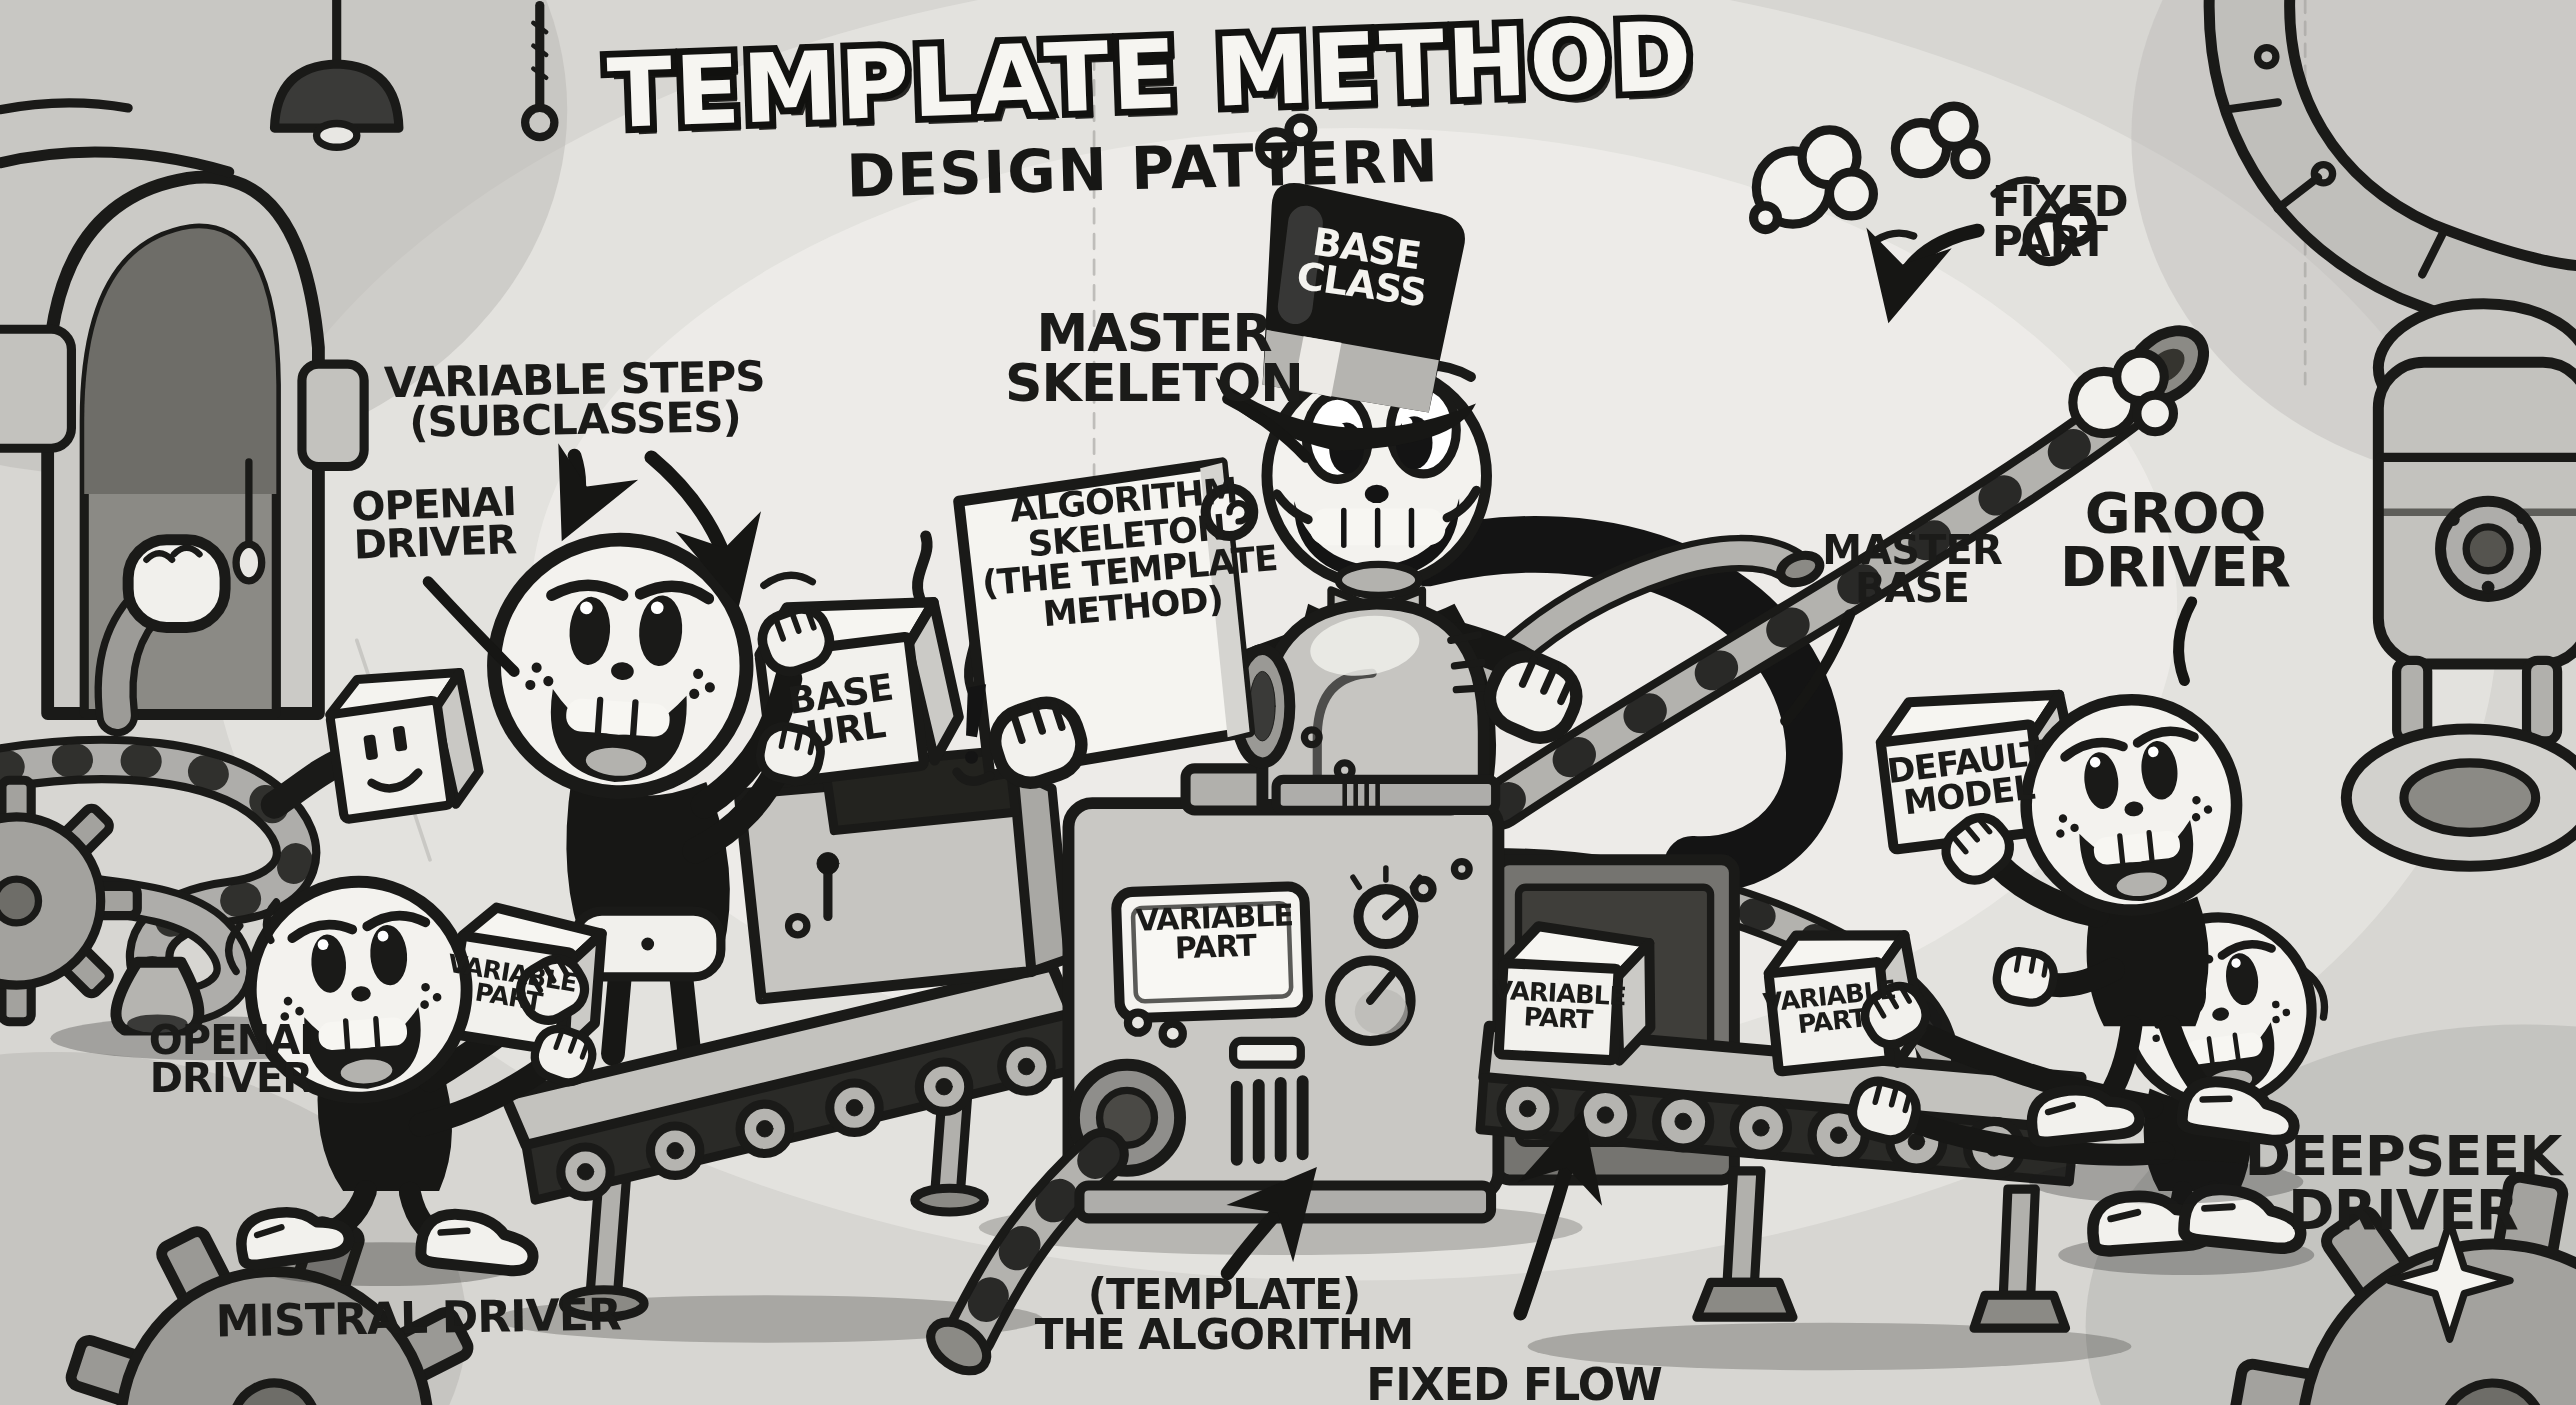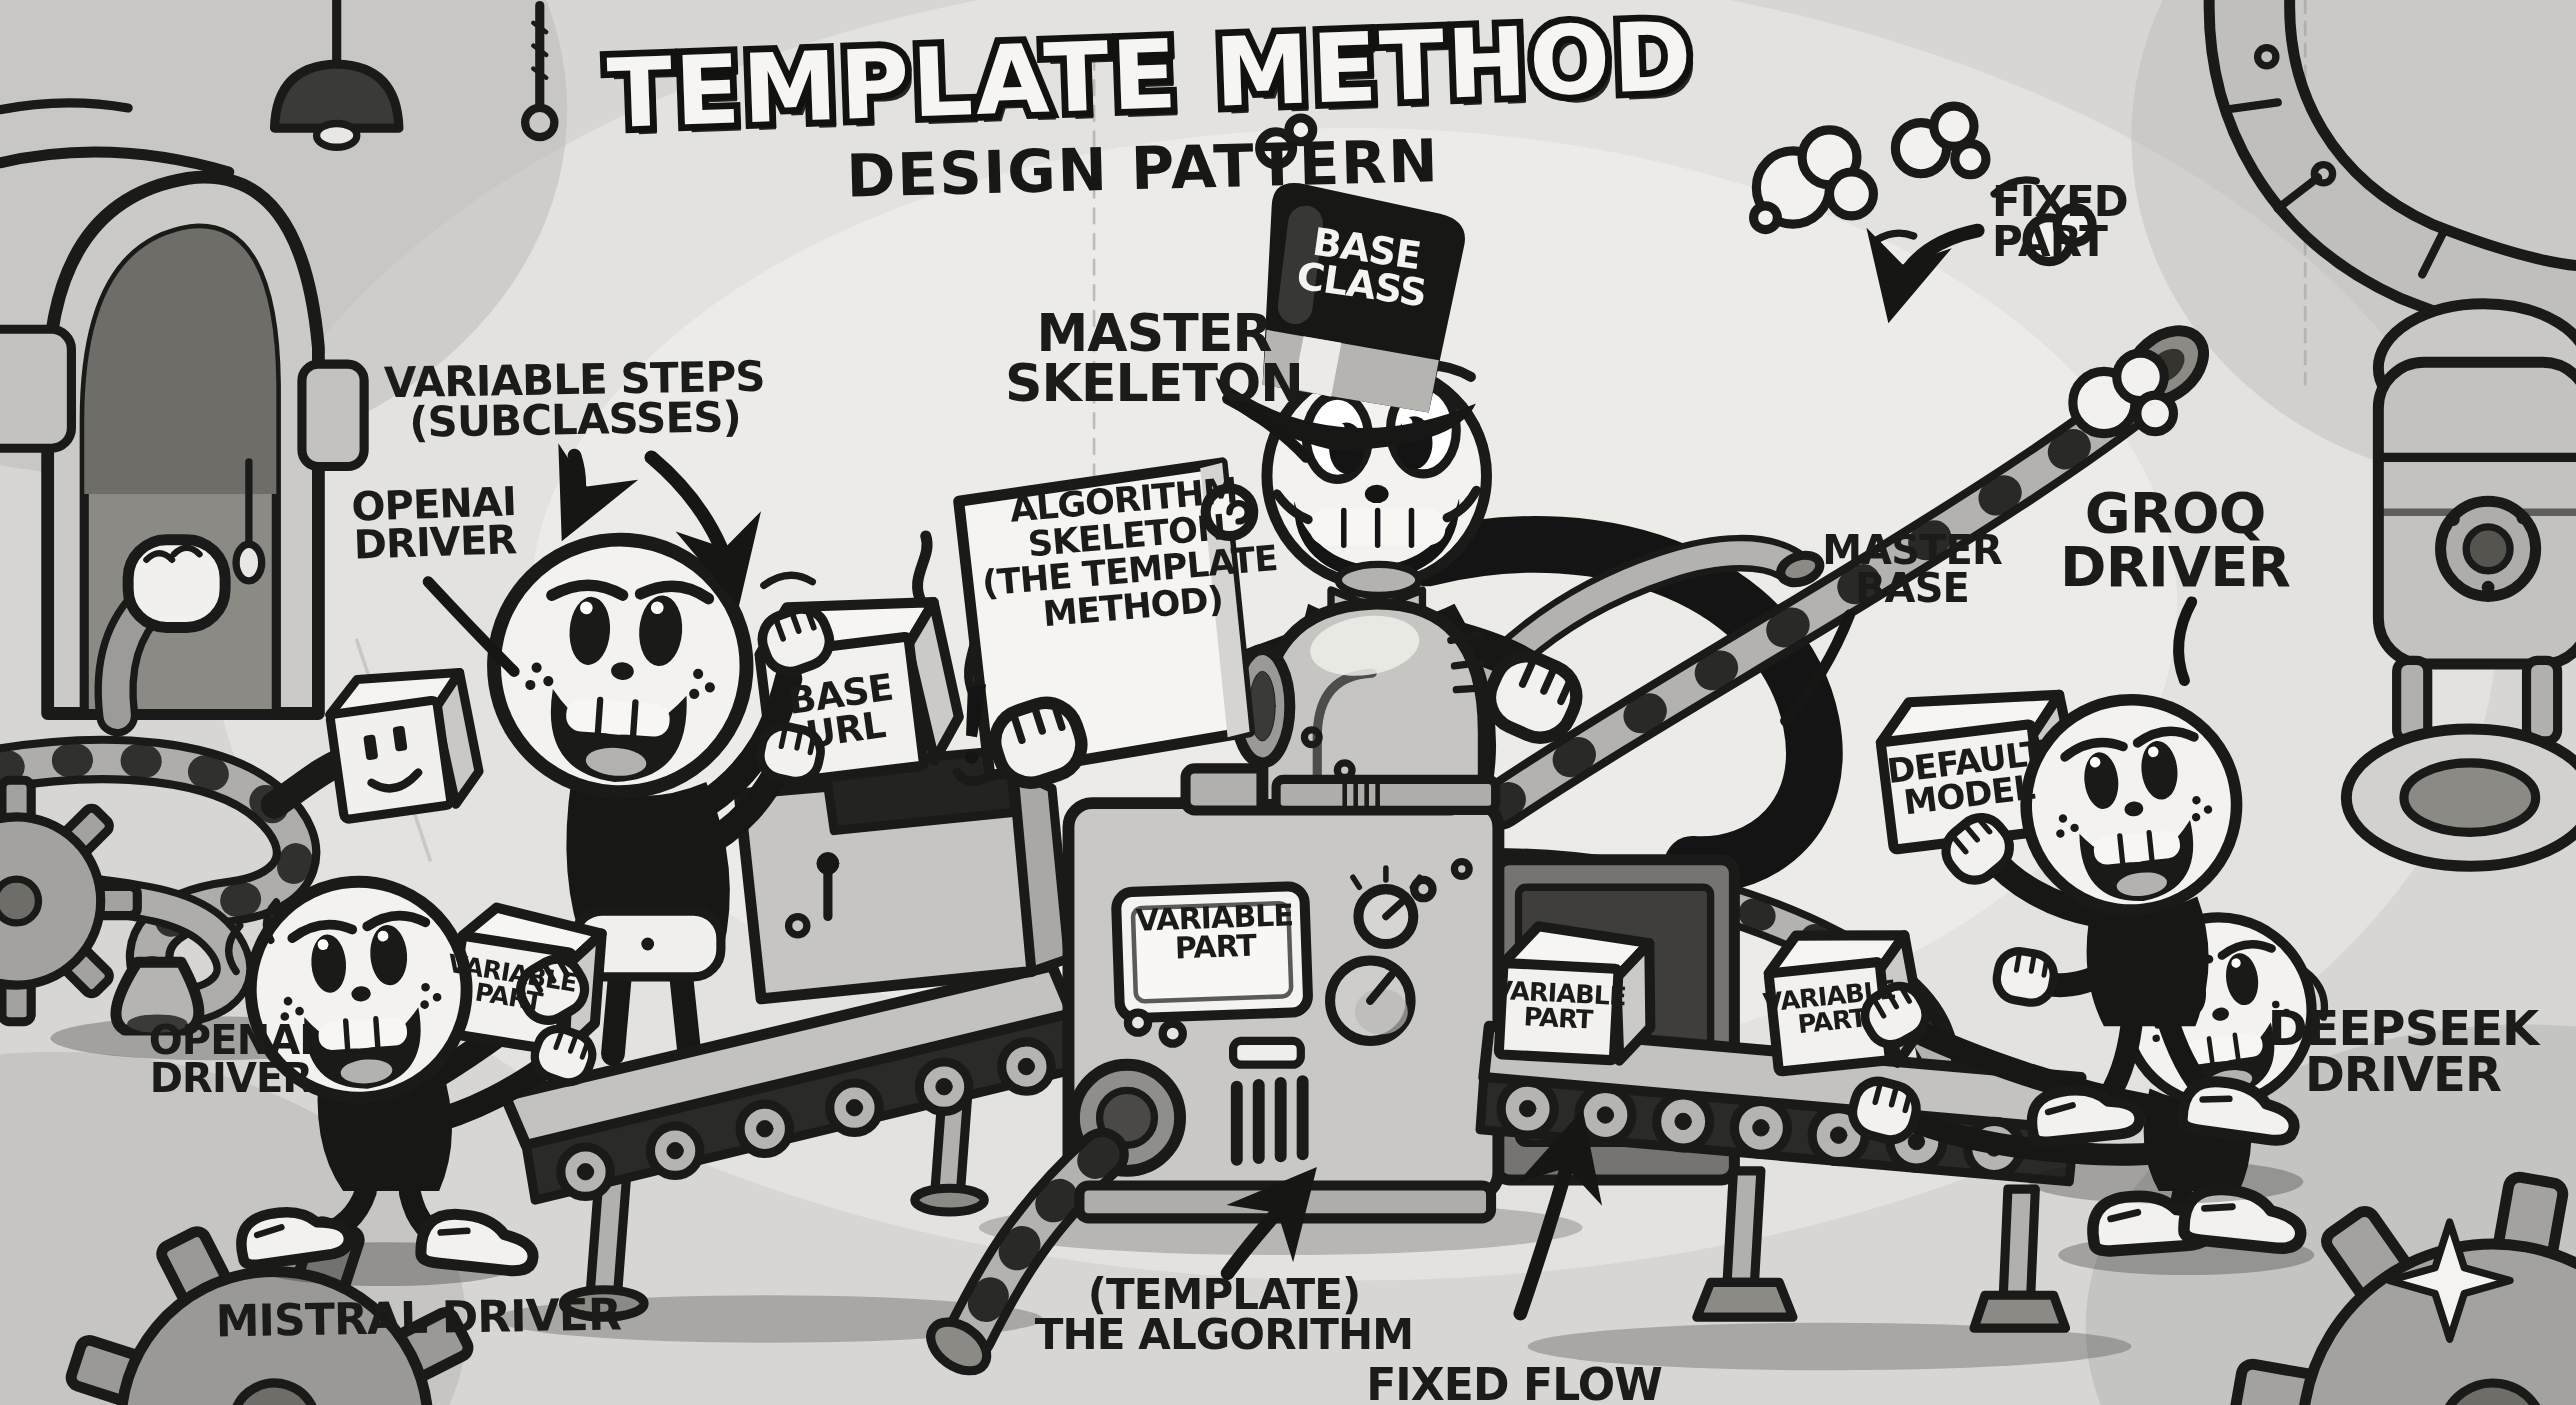--- a/index.html
+++ b/index.html
@@ -560,19 +560,19 @@
 
 <div class="lbl" style="left:418px;top:1297px;transform:translateX(-50%) rotate(-1deg);font-size:44px;">MISTRAL DRIVER</div>
 
 <div class="lbl" style="left:1224px;top:1275px;transform:translateX(-50%);font-size:42px;">
   <div>(TEMPLATE)</div>
   <div>THE ALGORITHM</div>
 </div>
 
 <div class="lbl" style="left:1514px;top:1364px;transform:translateX(-50%);font-size:44px;">FIXED FLOW</div>
 
-<div class="lbl" style="left:2403px;top:1005px;transform:translateX(-50%);font-size:48px;">
+<div class="lbl" style="left:2403px;top:1129px;transform:translateX(-50%);font-size:56px;">
   <div>DEEPSEEK</div>
   <div>DRIVER</div>
 </div>
 
 </div>
 
 
 </body></html>

